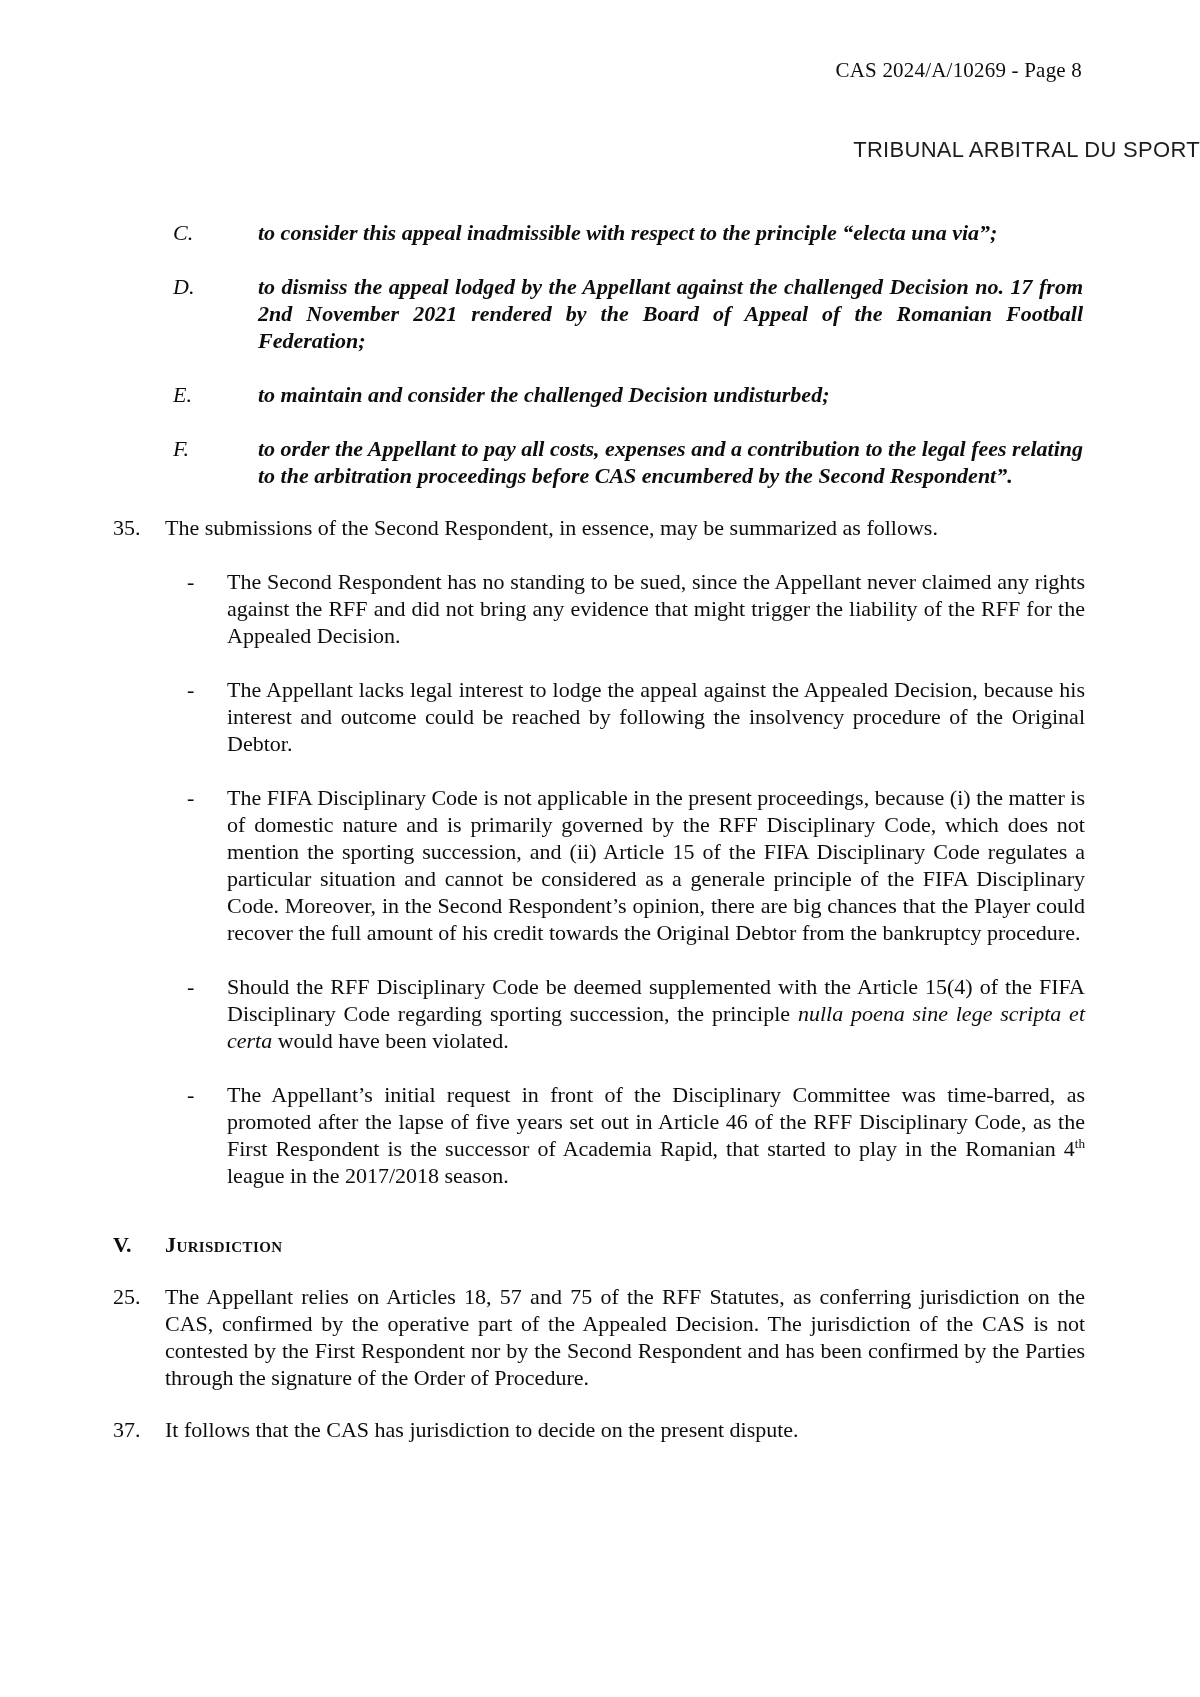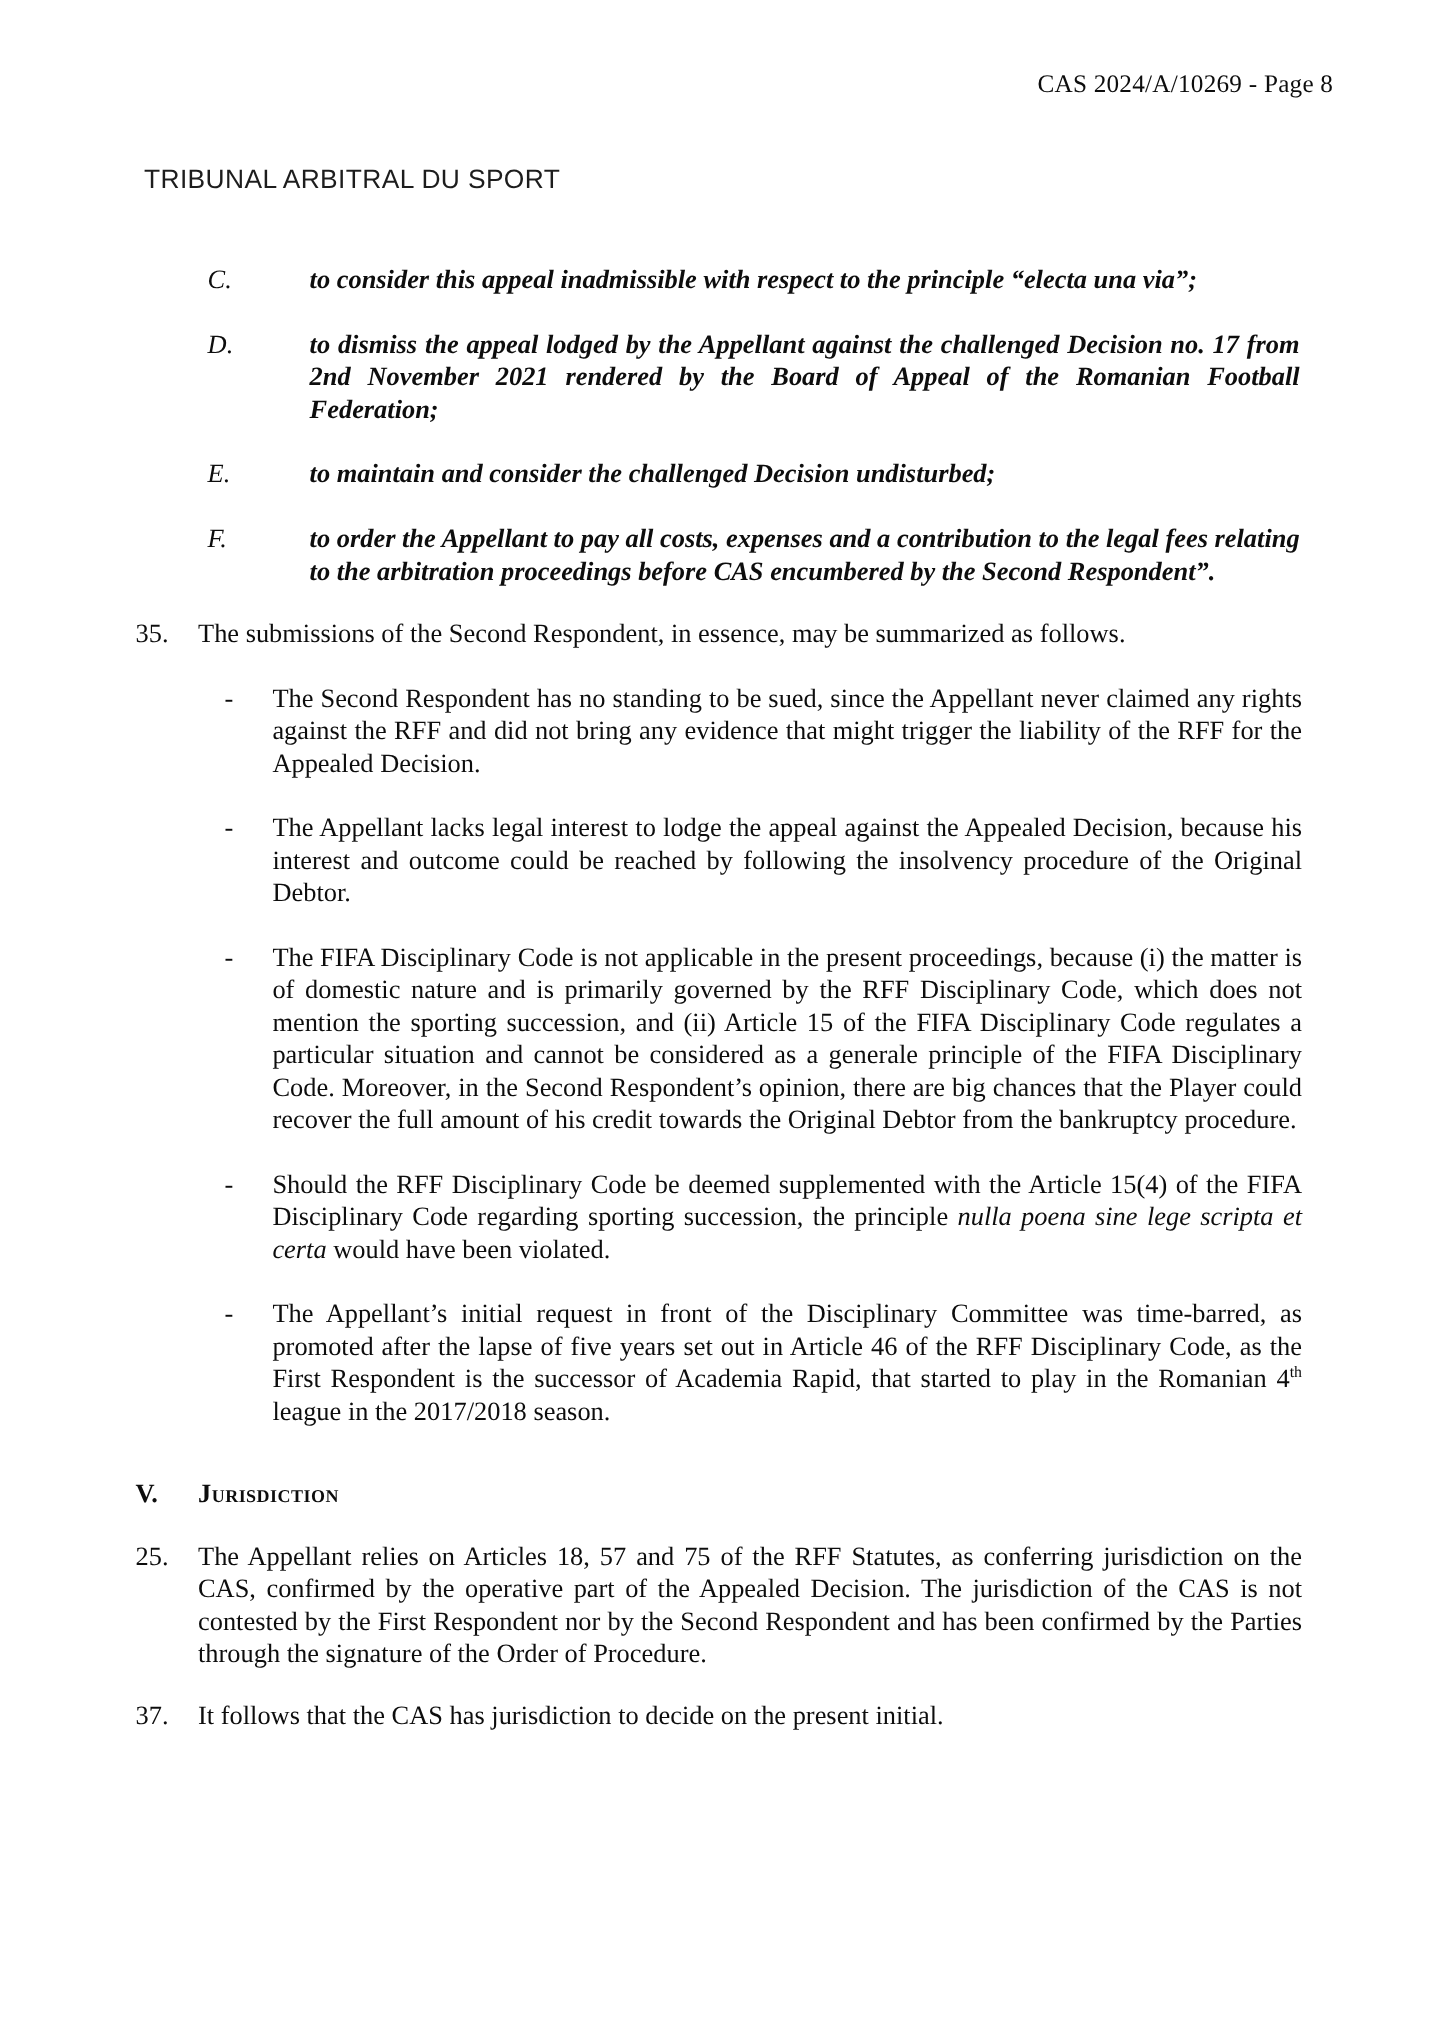--- a/index.html
+++ b/index.html
@@ -7,32 +7,33 @@
     width: 1200px;
     height: 1697px;
     background: #ffffff;
     color: #0d0d0d;
     font-family: "Liberation Serif", serif;
     font-size: 22px;
     overflow: hidden;
     -webkit-font-smoothing: antialiased;
   }
   .doc-header {
-    padding: 58px 89px 0 0;
+    padding: 58px 118px 0 0;
     text-align: right;
     font-size: 21px;
     letter-spacing: 0.2px;
   }
   .letterhead {
     margin: 53px 0 0 120px;
     font-family: "Liberation Sans", sans-serif;
     font-size: 22px;
     line-height: 27px;
     color: #1d1d1d;
     letter-spacing: 0.3px;
+    text-align: right;
   }
   .quote {
     margin: 56px 0 0 173px;
     width: 910px;
     font-style: italic;
     line-height: 27px;
   }
   .q-item {
     display: grid;
     grid-template-columns: 85px 1fr;
@@ -143,14 +144,14 @@
   <span class="sc">Jurisdiction</span>
 </div>
 
 <div class="para">
   <span class="para-num">25.</span>
   <div class="para-body">The Appellant relies on Articles 18, 57 and 75 of the RFF Statutes, as conferring jurisdiction on the CAS, confirmed by the operative part of the Appealed Decision. The jurisdiction of the CAS is not contested by the First Respondent nor by the Second Respondent and has been confirmed by the Parties through the signature of the Order of Procedure.</div>
 </div>
 
 <div class="para">
   <span class="para-num">37.</span>
-  <div class="para-body">It follows that the CAS has jurisdiction to decide on the present initial.</div>
+  <div class="para-body">It follows that the CAS has jurisdiction to decide on the present dispute.</div>
 </div>
 
 </body></html>

